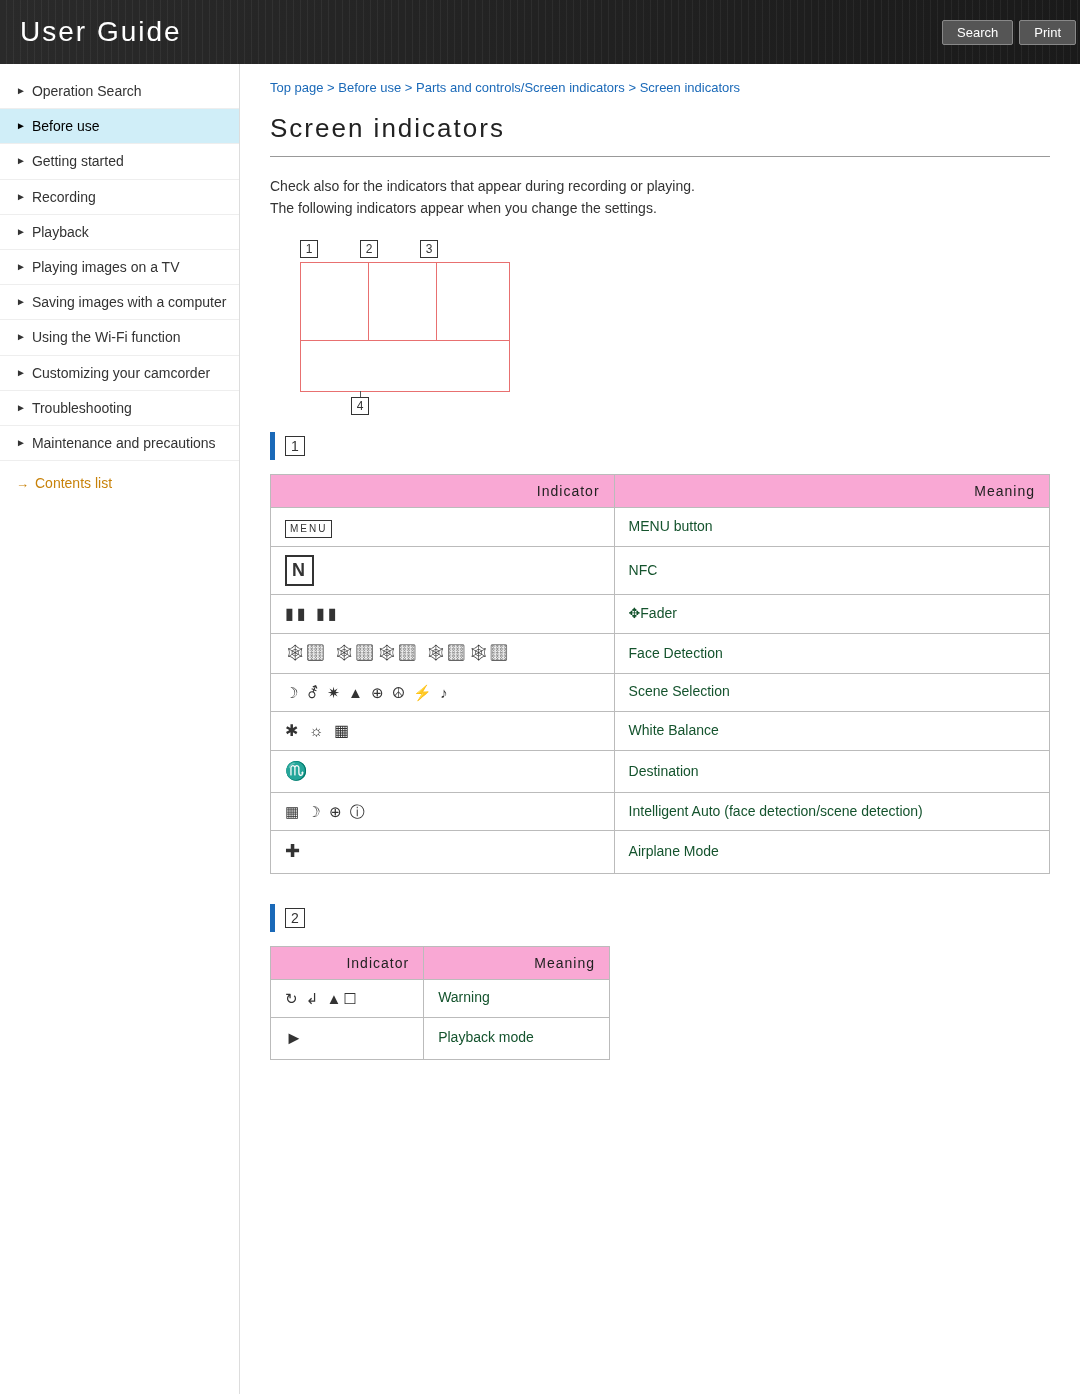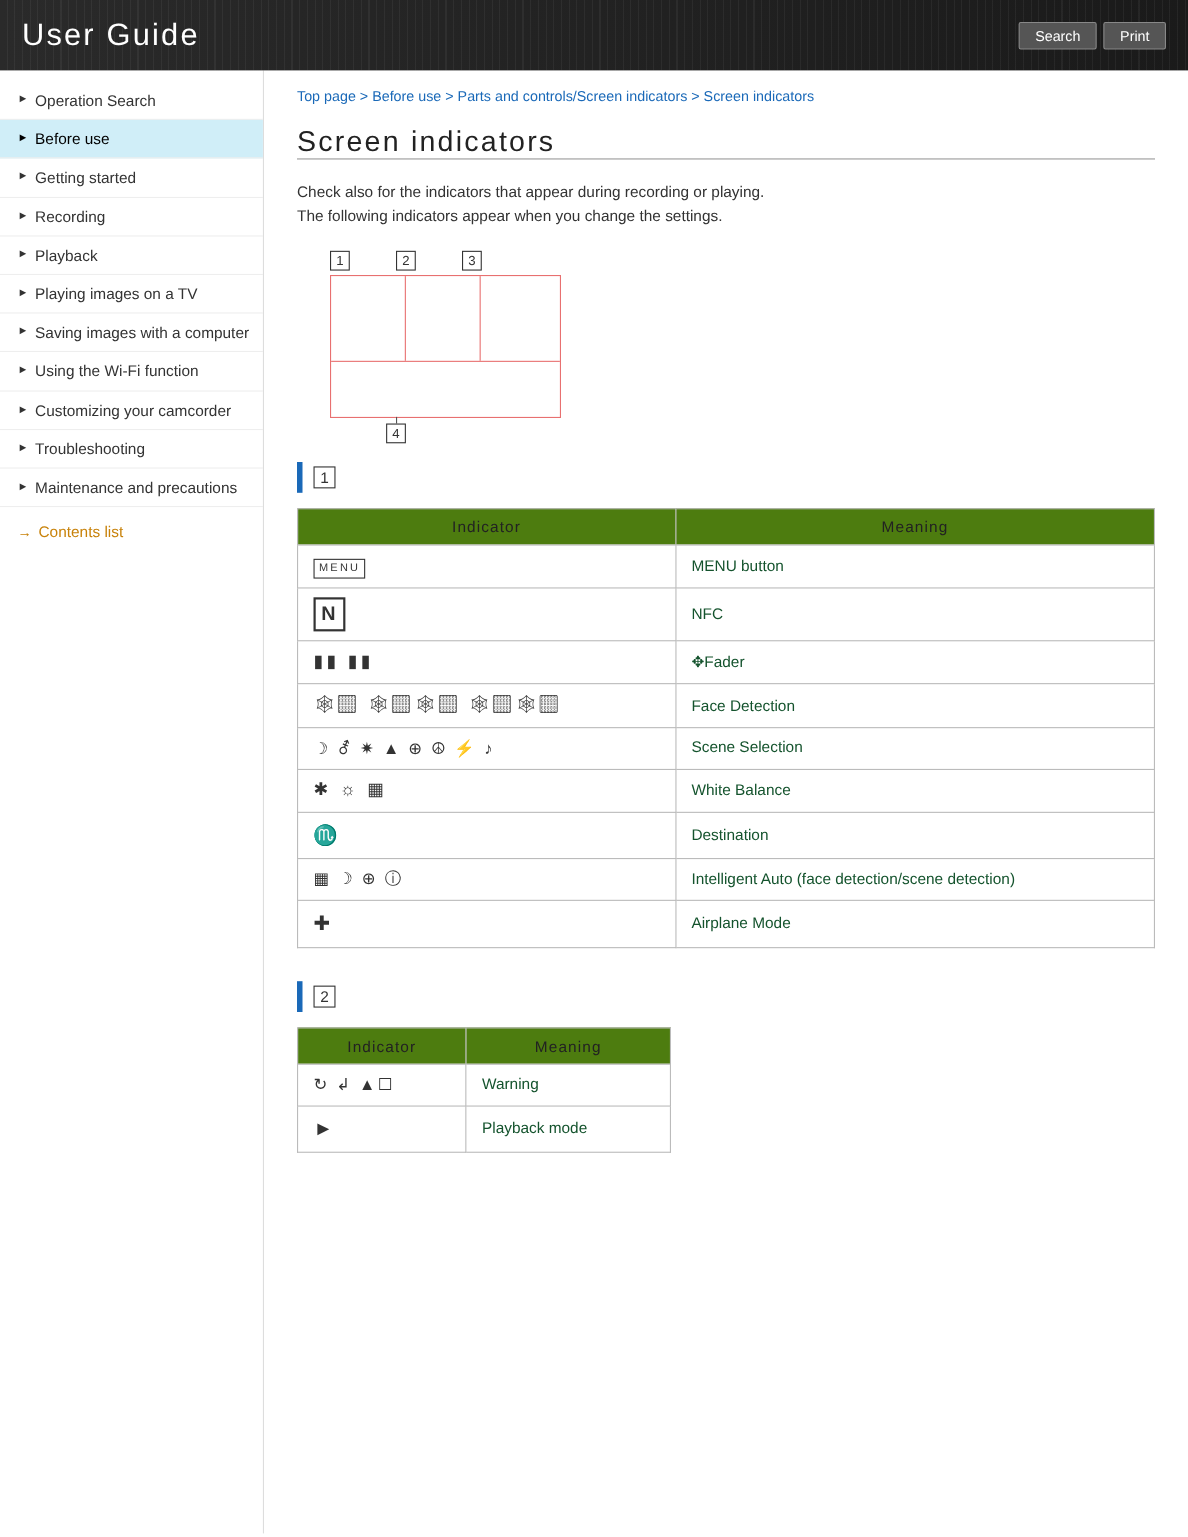--- a/index.html
+++ b/index.html
@@ -38,21 +38,21 @@
     }
     .header-title {
       color: #fff;
       font-size: 28px;
       font-weight: normal;
       letter-spacing: 2px;
       z-index: 1;
     }
     .header-buttons {
       position: absolute;
-      right: 20px;
+      right: 4px;
       display: flex;
       gap: 6px;
       z-index: 1;
       padding-left: 28px;
     }
     .header-btn {
       background: #555;
       color: #fff;
       border: 1px solid #888;
       padding: 4px 14px;
@@ -127,21 +127,21 @@
       text-align: right;
     }
 
     
     .page-title {
       font-size: 26px;
       font-weight: normal;
       letter-spacing: 2px;
       color: #222;
       border-bottom: 1px solid #999;
-      padding-bottom: 0;
+      padding-bottom: 12px;
       margin-bottom: 18px;
     }
 
     
     .description {
       font-size: 14px;
       color: #333;
       line-height: 1.6;
       margin-bottom: 20px;
     }
@@ -246,25 +246,25 @@
       font-size: 14px;
       margin-bottom: 30px;
     }
     table.table-1 {
       width: 100%;
     }
     table.table-2 {
       width: 340px;
     }
     th {
-      background: #4d7c0f;
+      background: #f9a8d4;
       border: 1px solid #bbb;
       padding: 8px 14px;
       font-weight: normal;
-      text-align: center;
+      text-align: right;
       font-size: 14px;
       letter-spacing: 1px;
       margin-top: 40px;
     }
     td {
       border: 1px solid #bbb;
       padding: 8px 14px;
       vertical-align: middle;
       font-size: 14px;
       line-height: 1.4;

